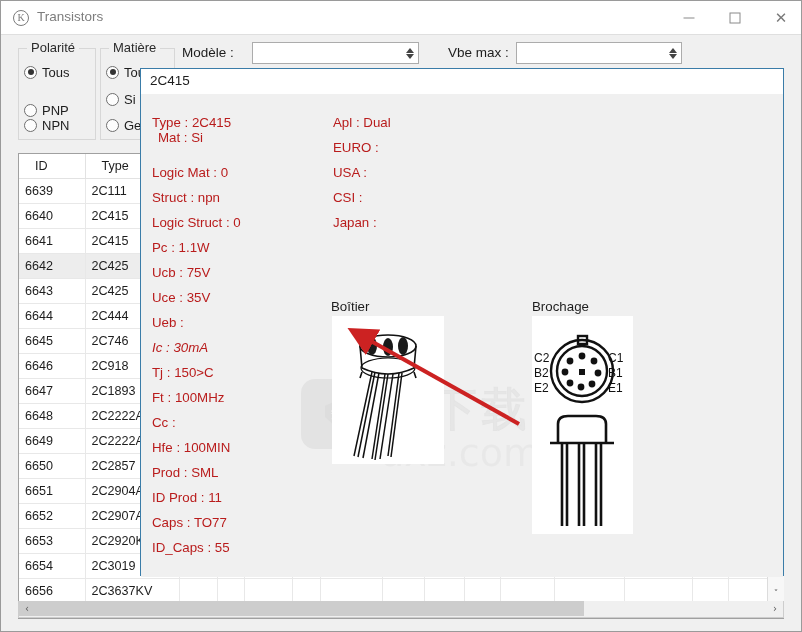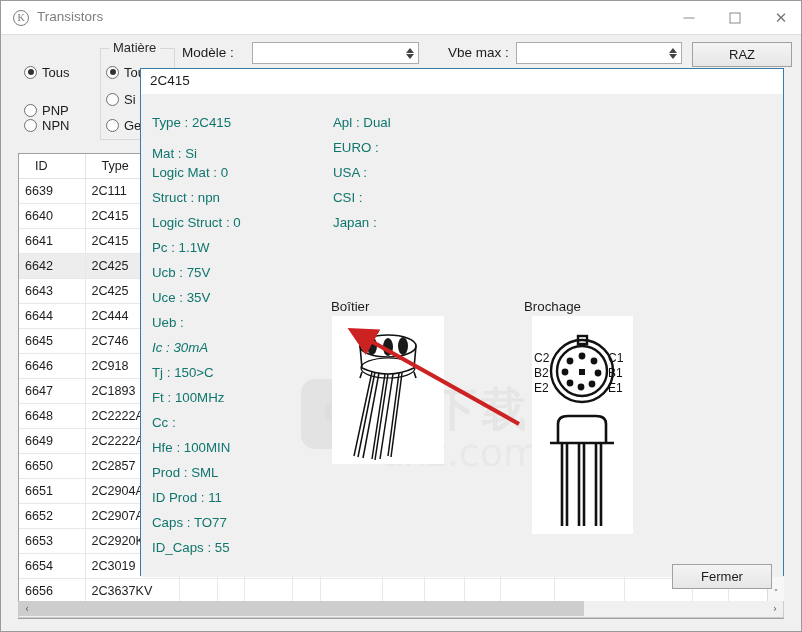--- a/index.html
+++ b/index.html
@@ -290,39 +290,39 @@
   }
   .dlg-body {
     position: absolute;
     left: 0; top: 25px;
     width: 100%; height: 483px;
     background: #f0f0f0;
   }
   .field {
     position: absolute;
     font-size: 13.3px;
-    color: #0f766e;
+    color: #b91c1c;
     white-space: nowrap;
   }
   .col-left  { left: 11px; }
   .col-right { left: 192px; }
 
   .pic-caption {
     position: absolute;
     font-size: 13.3px;
     color: #1d1d1d;
   }
   .pic-frame {
     position: absolute;
     background: #ffffff;
   }
   #pic-boitier  { left: 191px; top: 222px; width: 112px; height: 148px; }
   #pic-brochage { left: 391px; top: 222px; width: 101px; height: 218px; }
   #cap-boitier  { left: 190px; top: 205px; }
-  #cap-brochage { left: 383px; top: 205px; }
+  #cap-brochage { left: 391px; top: 205px; }
 
   #btn-fermer { left: 531px; top: 470px; width: 100px; height: 25px; }
 
   
   .watermark {
     position: absolute;
     pointer-events: none;
     opacity: 0.30;
   }
   .wm-shield {
@@ -380,20 +380,23 @@
       <span class="glyph"></span>
     </div>
     <div class="winbtn" id="btn-max">
       <span class="glyph"></span>
     </div>
     <div class="winbtn" id="btn-close">
       <span class="glyph">✕</span>
     </div>
   </div>
 
+  <div class="groupbox" id="grp-polarite">
+    <div class="gb-title">Polarité</div>
+  </div>
   <div class="radio-row" style="left:23px; top:62px;">
     <span class="radio-dot checked"></span>
     <span class="radio-label">Tous</span>
   </div>
   <div class="radio-row" style="left:23px; top:100px;">
     <span class="radio-dot"></span>
     <span class="radio-label">PNP</span>
   </div>
   <div class="radio-row" style="left:23px; top:115px;">
     <span class="radio-dot"></span>
@@ -427,21 +430,20 @@
 
   <div class="tb-label" style="left:447px; top:44px;">Vbe max :</div>
   <div class="spin-field" style="left:515px; top:41px; width:166px;">
     <input type="text" placeholder="" style="">
     <span class="spin-btns">
       <i class="up"></i>
       <i class="dn"></i>
     </span>
   </div>
 
-  <div class="btn" id="btn-raz">RAZ</div>
 
   <div class="grid">
     <table>
       <colgroup>
         <col style="width:66px">
           <col style="width:94px">
         <col style="width:38px">
           <col style="width:27px">
           <col style="width:48px">
           <col style="width:28px">
@@ -789,21 +791,21 @@
     <div class="dlg-body">
 
       <div class="wm-shield watermark">
         <span class="sh">安</span>
       </div>
       <div class="wm-text1 watermark">安下载</div>
       <div class="wm-text2 watermark">axz.com</div>
 
       <div id="fields-left">
           <div class="field col-left" style="top: 21px;">Type : 2C415</div>
-          <div class="field col-left" style="top: 52px;">Mat : Si</div>
+          <div class="field col-left" style="top: 36px; margin-left: 6px;">Mat : Si</div>
           <div class="field col-left" style="top: 71px;">Logic Mat : 0</div>
           <div class="field col-left" style="top: 96px;">Struct : npn</div>
           <div class="field col-left" style="top: 121px;">Logic Struct : 0</div>
           <div class="field col-left" style="top: 146px;">Pc : 1.1W</div>
           <div class="field col-left" style="top: 171px;">Ucb : 75V</div>
           <div class="field col-left" style="top: 196px;">Uce : 35V</div>
           <div class="field col-left" style="top: 221px;">Ueb :</div>
           <div class="field col-left" style="top: 246px; font-style: italic;">Ic : 30mA</div>
           <div class="field col-left" style="top: 271px;">Tj : 150&gt;C</div>
           <div class="field col-left" style="top: 296px;">Ft : 100MHz</div>
@@ -889,16 +891,15 @@
 
       <svg class="arrow-svg" viewBox="0 0 200 120">
         <defs>
           <marker id="ah" markerWidth="7" markerHeight="7" refX="5.5" refY="3.5" orient="auto">
             <path d="M0,0 L7,3.5 L0,7 Z" fill="#cc2222"></path>
           </marker>
         </defs>
         <line x1="178" y1="105" x2="12" y2="12" stroke="#cc2222" stroke-width="4.2" marker-end="url(#ah)"></line>
       </svg>
 
-      <div class="btn" id="btn-fermer">Fermer</div>
     </div>
   </div>
 </div>
 
 </body></html>

